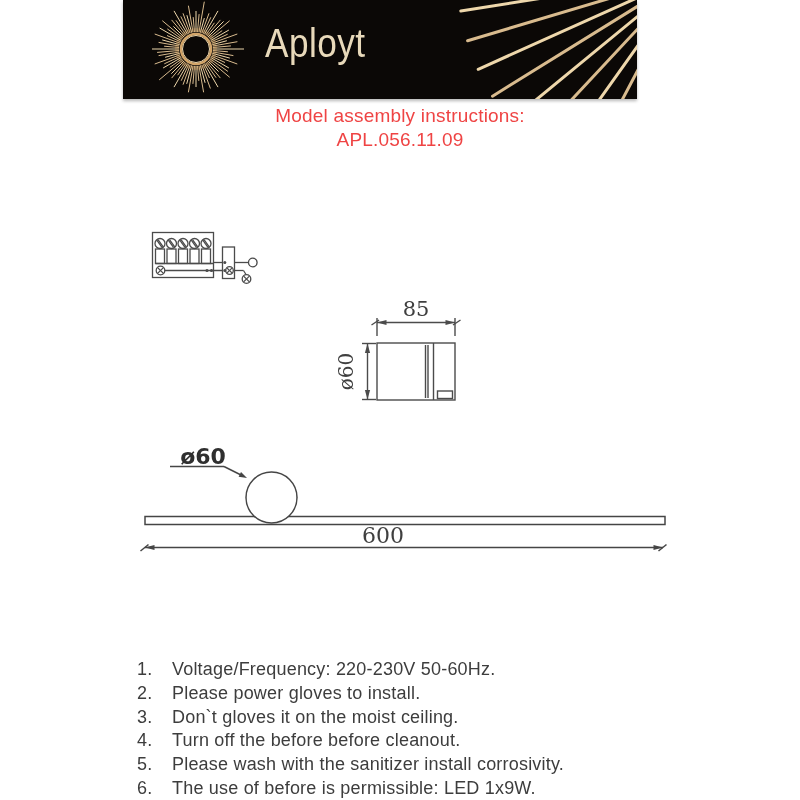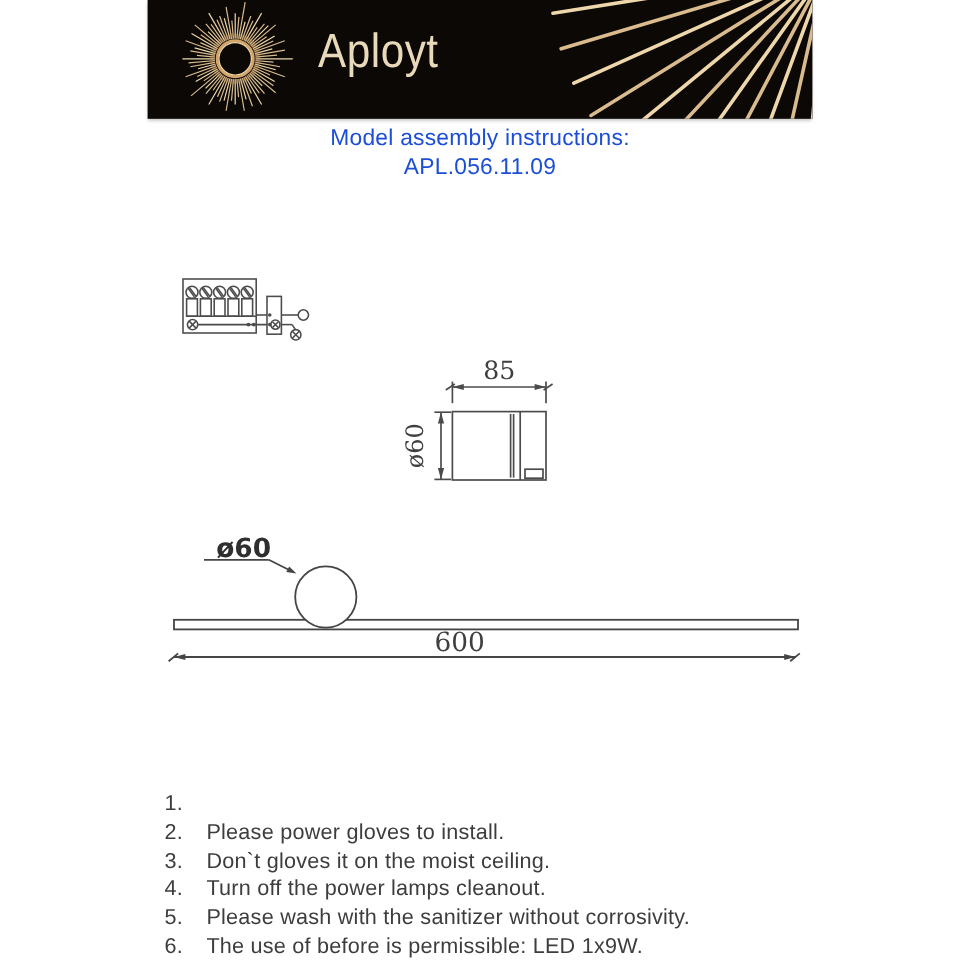--- a/index.html
+++ b/index.html
@@ -2,34 +2,34 @@
 <html><head>
 <meta charset="utf-8">
 <style>
   html,body{margin:0;padding:0;}
   body{
     width:800px;height:800px;position:relative;background:#ffffff;
     font-family:"Liberation Sans",sans-serif;overflow:hidden;
   }
   
   .banner{
-    position:absolute;left:123px;top:0;width:554px;height:99px;
+    position:absolute;left:123px;top:0;width:514px;height:99px;
     background:#0b0806;overflow:hidden;box-shadow:0 2px 3px rgba(0,0,0,.28);
   }
   .banner svg{position:absolute;left:0;top:0;}
   .brand{
     position:absolute;left:142px;top:23px;
     font-size:40px;line-height:41px;font-weight:300;color:#e8d9ba;
     letter-spacing:0.5px;transform:scaleX(.88);transform-origin:left center;
     white-space:nowrap;
   }
   
   .title-block{
     position:absolute;left:123px;top:104px;width:554px;
-    text-align:center;color:#1d4ed8;font-size:19px;line-height:23.5px;
+    text-align:center;color:#ef4444;font-size:19px;line-height:23.5px;
     font-weight:500;letter-spacing:.2px;
   }
   
   .drawings{position:absolute;left:0;top:200px;}
   
   .instructions{
     position:absolute;left:137px;top:658px;width:545px;
     font-size:18px;line-height:23.8px;color:#3d3d3d;letter-spacing:.2px;
   }
   .instructions .item{display:flex;}
@@ -232,34 +232,35 @@
     <path d="M145,547.5 L154.5,544.9 L154.5,550.1 Z" fill="#454545" stroke="none"></path>
     <path d="M663,547.5 L653.5,544.9 L653.5,550.1 Z" fill="#454545" stroke="none"></path>
   </g>
   <text x="203" y="464" text-anchor="middle" font-family="DejaVu Sans, sans-serif" font-weight="bold" font-size="22" fill="#2f2f2f">ø60</text>
   <text x="383" y="542.5" text-anchor="middle" font-family="DejaVu Serif, serif" font-size="22" fill="#3f3f3f">600</text>
 </svg>
 
 <div class="instructions">
   <div class="item">
     <span class="num">1.</span>
+    <span class="txt">Voltage/Frequency: 220-230V 50-60Hz.</span>
   </div>
   <div class="item">
     <span class="num">2.</span>
     <span class="txt">Please power gloves to install.</span>
   </div>
   <div class="item">
     <span class="num">3.</span>
     <span class="txt">Don`t gloves it on the moist ceiling.</span>
   </div>
   <div class="item">
     <span class="num">4.</span>
-    <span class="txt">Turn off the power lamps cleanout.</span>
+    <span class="txt">Turn off the before before cleanout.</span>
   </div>
   <div class="item">
     <span class="num">5.</span>
-    <span class="txt">Please wash with the sanitizer without corrosivity.</span>
+    <span class="txt">Please wash with the sanitizer install corrosivity.</span>
   </div>
   <div class="item">
     <span class="num">6.</span>
     <span class="txt">The use of before is permissible: LED 1x9W.</span>
   </div>
 </div>
 
 </body></html>

